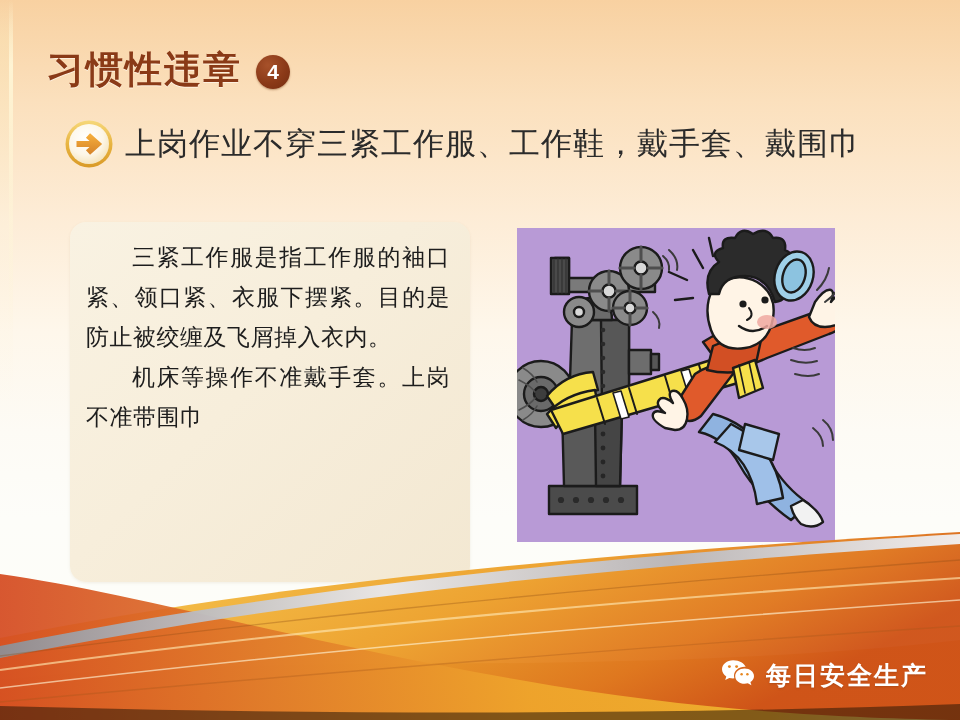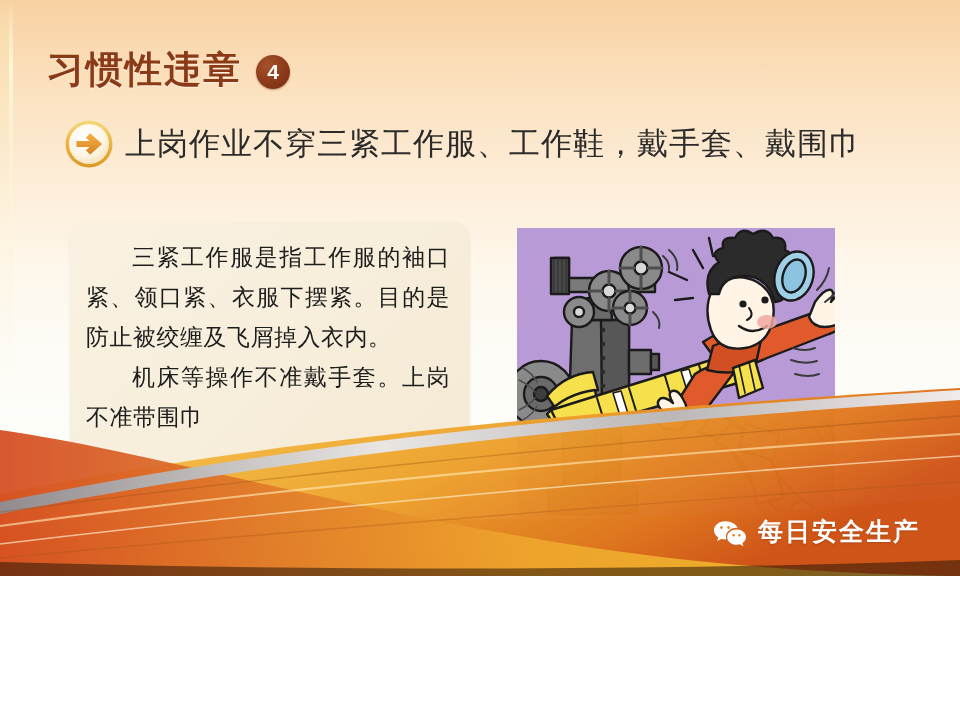--- a/index.html
+++ b/index.html
@@ -5,21 +5,21 @@
   * { margin:0; padding:0; box-sizing:border-box; }
   html, body {
     width:960px; height:720px;
     font-family:"Liberation Serif", serif;
     overflow:hidden;
   }
 
   
   .slide {
     position:relative;
-    width:960px; height:576px;
+    width:960px; height:720px;
     background:
       linear-gradient(to bottom,
         #f8d1a1 0%,
         #fbe0bd 14%,
         #fdecd6 30%,
         #fef7eb 46%,
         #fdfbf5 60%,
         #fdfdf9 72%,
         #fdfdf7 100%);
     overflow:hidden;
@@ -94,22 +94,22 @@
   .illus-wrap svg { display:block; width:100%; height:100%; }
 
   
   .swoosh {
     position:absolute; left:0; bottom:0; width:960px; height:190px;
   }
   .swoosh svg { display:block; width:960px; height:190px; }
 
   
   .brand {
-    position:absolute; right:40px; bottom:28px;
-    display:flex; align-items:flex-end; gap:11px;
+    position:absolute; right:32px; bottom:28px;
+    display:flex; align-items:flex-start; gap:11px;
   }
   .wechat-icon { width:34px; height:28px; position:relative; }
   .brand-text {
     font-size:25px; color:#ffffff; font-weight:bold;
     letter-spacing:2px;
     font-family:"Liberation Sans", sans-serif;
     text-shadow:0 1px 2px rgba(120,50,10,.35);
   }
 </style>
 </head>

